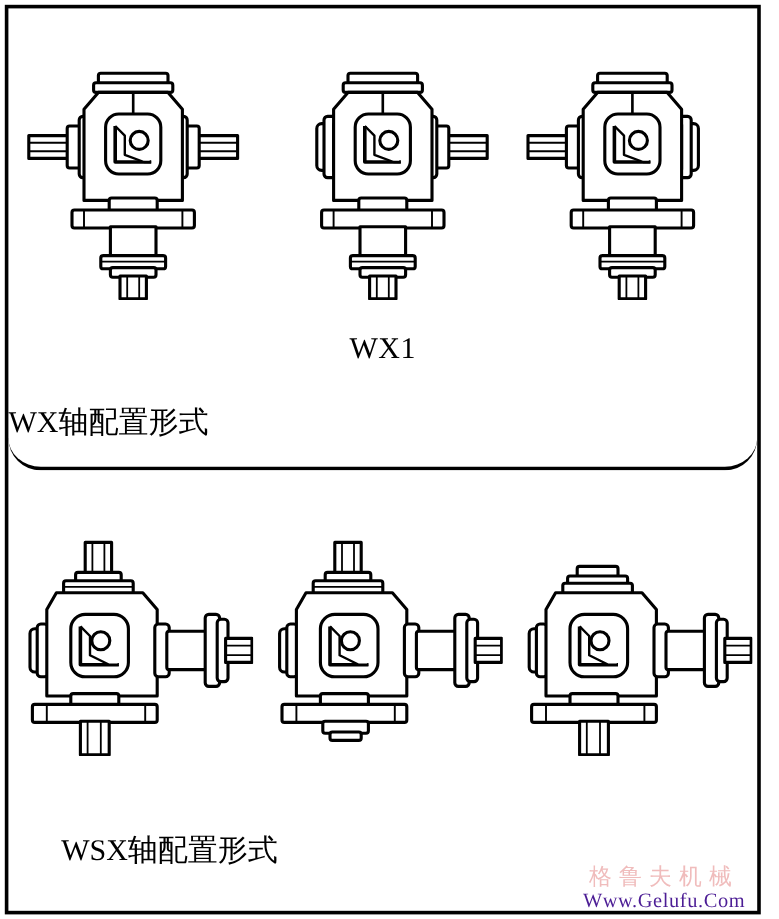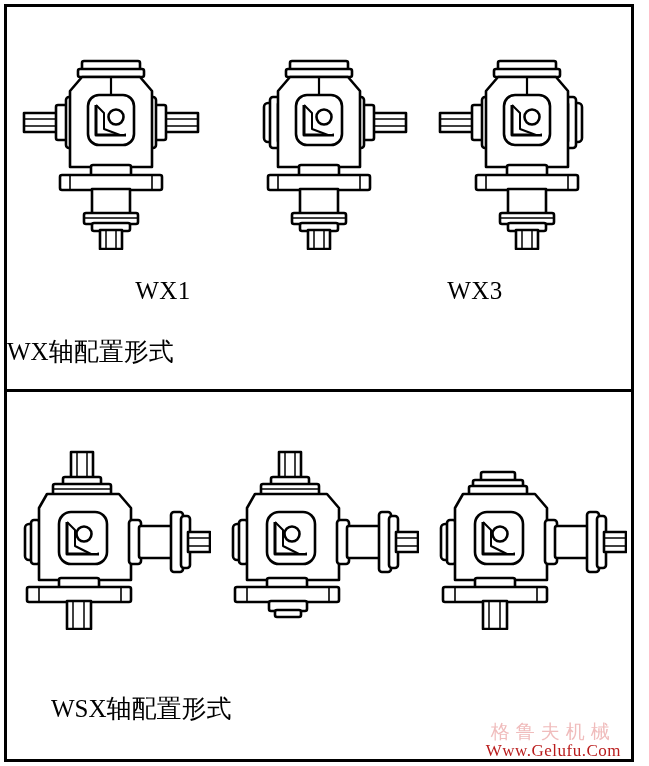--- a/index.html
+++ b/index.html
@@ -5,21 +5,21 @@
   html,body{margin:0;padding:0;background:#ffffff;}
   body{
     width:649px;height:766px;position:relative;overflow:hidden;
     font-family:"Liberation Serif","DejaVu Serif",serif;color:#000;
   }
   .frame{
     position:absolute;left:4px;top:4px;width:630px;height:758px;
     border:3px solid #000;box-sizing:border-box;background:#fff;
   }
   .panel{position:absolute;left:0;width:100%;box-sizing:border-box;}
-  .panel-top{top:0;height:385px;border-bottom:3px solid #000;}
+  .panel-top{top:0;height:385px;border-bottom:3px solid #000;border-radius:27px;}
   .panel-bottom{top:385px;height:370px;}
 
   .row{position:absolute;left:0;width:100%;display:flex;}
   .cell{flex:1 1 0;display:flex;flex-direction:column;align-items:center;}
 
   .drawing{position:relative;}
   .labels{position:absolute;left:0;width:100%;display:flex;}
   .unit-label{
     flex:1 1 0;text-align:center;font-size:25px;letter-spacing:.5px;
     font-family:"Liberation Serif","DejaVu Serif",serif;
@@ -31,21 +31,21 @@
 
   .wm{
     position:absolute;right:10px;bottom:2px;text-align:center;
     pointer-events:none;user-select:none;
   }
   .wm-cn{
     font-size:19px;color:#f0bcbc;letter-spacing:6px;font-weight:normal;
     font-family:"DejaVu Sans",sans-serif;line-height:1.05;
   }
   .wm-en{
-    font-size:17px;color:#b91c1c;letter-spacing:.5px;
+    font-size:17px;color:#4c1d95;letter-spacing:.5px;
     font-family:"Liberation Serif","DejaVu Serif",serif;line-height:1.05;
   }
 </style>
 </head>
 <body>
 
 <div class="frame">
 
   <div class="panel panel-top">
 
@@ -178,21 +178,20 @@
               <line x1="100" y1="175" x2="100" y2="194" stroke-width="1.5"></line>
             </g>
           </svg>
         </div>
       </div>
 
     </div>
 
     <div class="labels" style="top:270px;">
       <div class="unit-label">WX1</div>
-      <div class="unit-label">WX3</div>
     </div>
 
     <div class="caption" style="top:328px;">WX轴配置形式</div>
   </div>
 
   <div class="panel panel-bottom">
 
     <div class="row" style="top:58px;height:180px;">
 
       <div class="cell">

